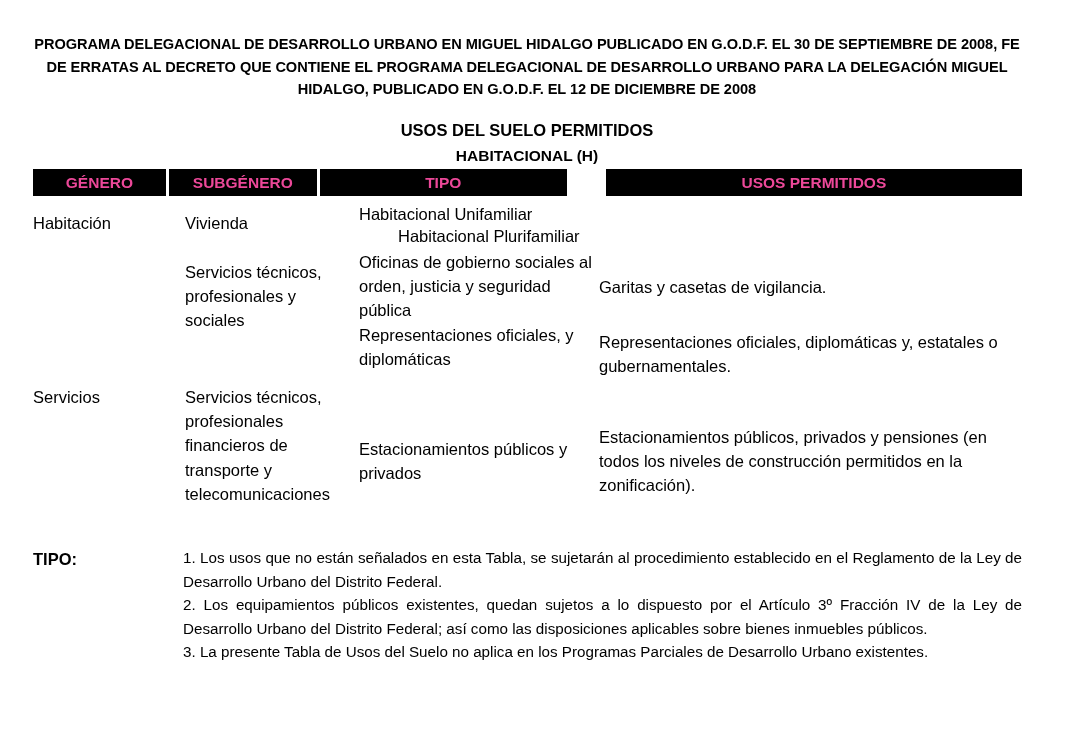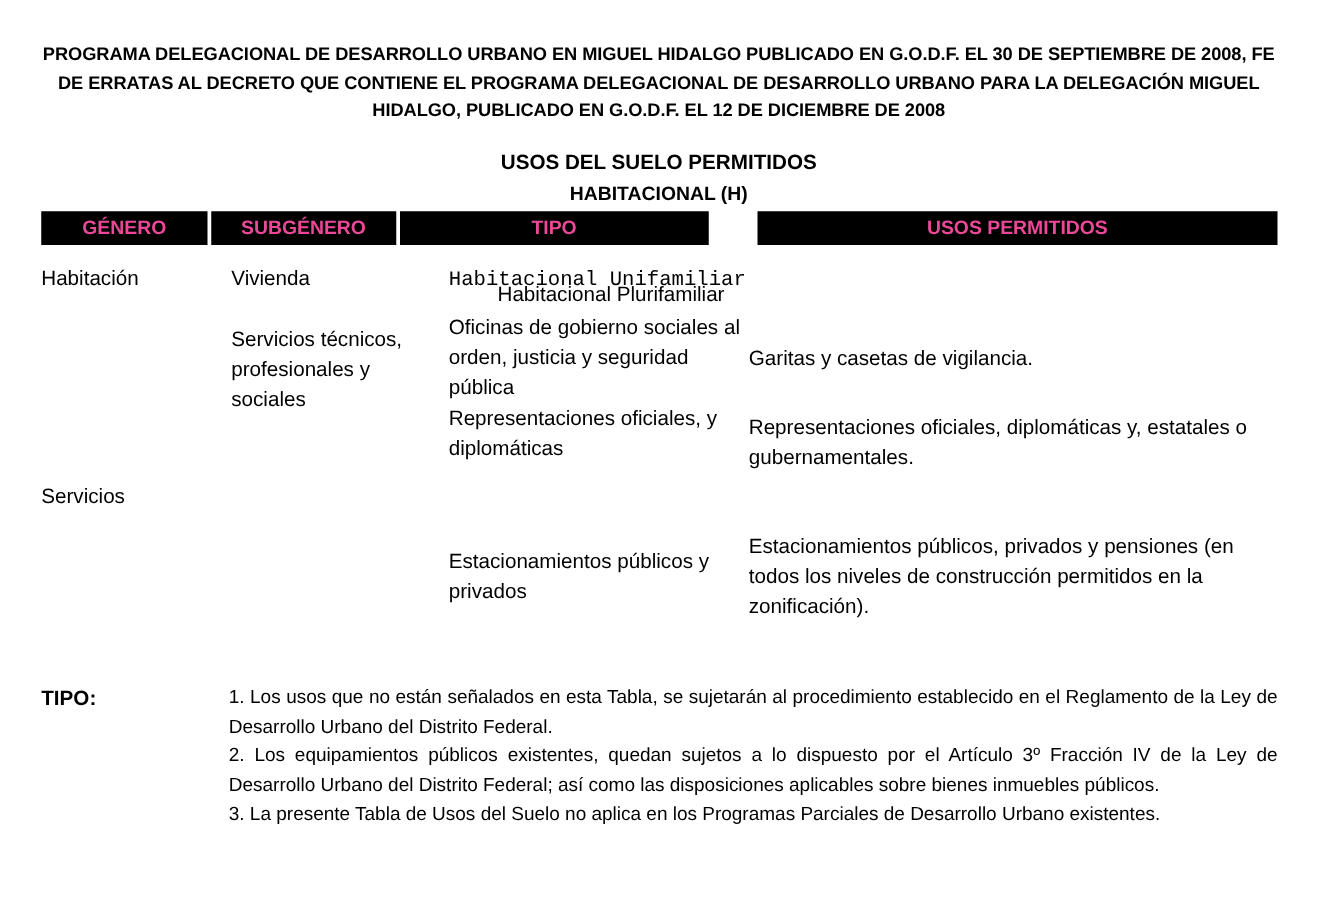--- a/index.html
+++ b/index.html
@@ -139,22 +139,23 @@
   </div>
 
   <div class="cell col-genero" style="top:211px;">Habitación</div>
 
   <div class="cell col-genero" style="top:385px;">Servicios</div>
 
   <div class="cell col-subgenero" style="top:211px;">Vivienda</div>
 
   <div class="cell col-subgenero" style="top:260px;">Servicios técnicos, profesionales y sociales</div>
 
+  <div class="cell col-subgenero" style="top:385px;">Servicios técnicos, profesionales financieros de transporte y telecomunicaciones</div>
 
-  <div class="cell col-tipo" style="top:212px;font-family:Liberation Mono, monospace;">Habitacional Unifamiliar</div>
+  <div class="cell col-tipo" style="top:202px;">Habitacional Unifamiliar</div>
 
   <div class="cell col-tipo" style="top:224px;margin-left:39px;">Habitacional Plurifamiliar</div>
 
   <div class="cell col-tipo" style="top:250px;">Oficinas de gobierno sociales al orden, justicia y seguridad pública</div>
 
   <div class="cell col-tipo" style="top:323px;">Representaciones oficiales, y diplomáticas</div>
 
   <div class="cell col-tipo" style="top:437px;">Estacionamientos públicos y privados</div>
 
   <div class="cell col-usos" style="top:275px;">Garitas y casetas de vigilancia.</div>

